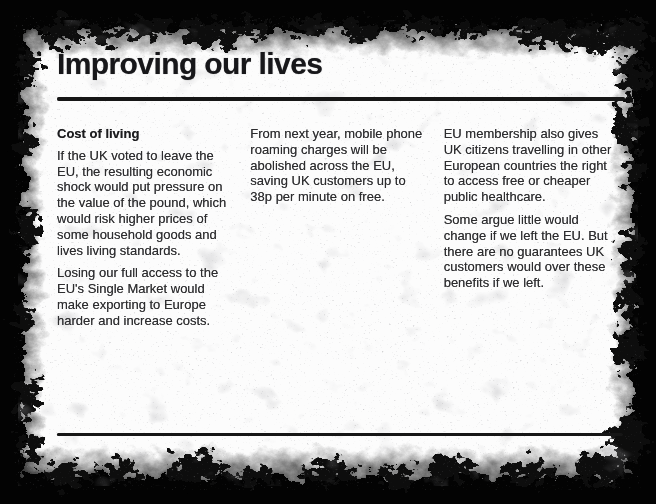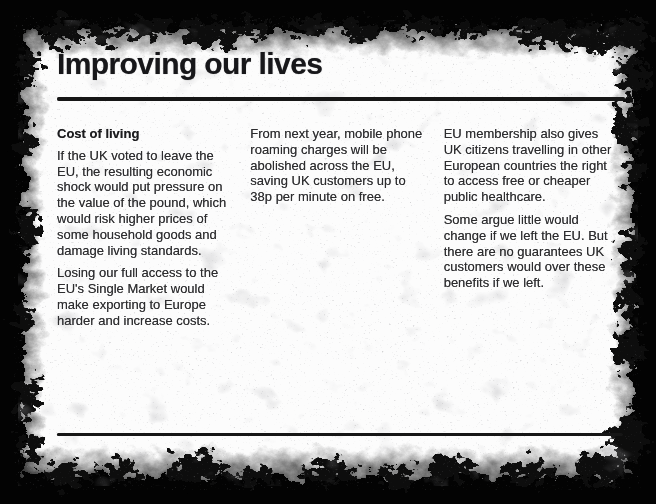--- a/index.html
+++ b/index.html
@@ -176,21 +176,21 @@
   <div class="content">
 
     <h1 class="title">Improving our lives</h1>
 
     <div class="rule rule-top"></div>
 
     <div class="cols">
 
       <div class="col">
         <h2>Cost of living</h2>
-        <p>If the UK voted to leave the EU, the resulting economic shock would put pressure on the value of the pound, which would risk higher prices of some household goods and damage living standards.</p>
+        <p>If the UK voted to leave the EU, the resulting economic shock would put pressure on the value of the pound, which would risk higher prices of some household goods and lives living standards.</p>
         <p>Losing our full access to the EU's Single Market would make exporting to Europe harder and increase costs.</p>
       </div>
 
       <div class="col">
         <p>From next year, mobile phone roaming charges will be abolished across the EU, saving UK customers up to 38p per minute on free.</p>
       </div>
 
       <div class="col">
         <p>EU membership also gives UK citizens travelling in other European countries the right to access free or cheaper public healthcare.</p>
         <p>Some argue little would change if we left the EU. But there are no guarantees UK customers would over these benefits if we left.</p>

